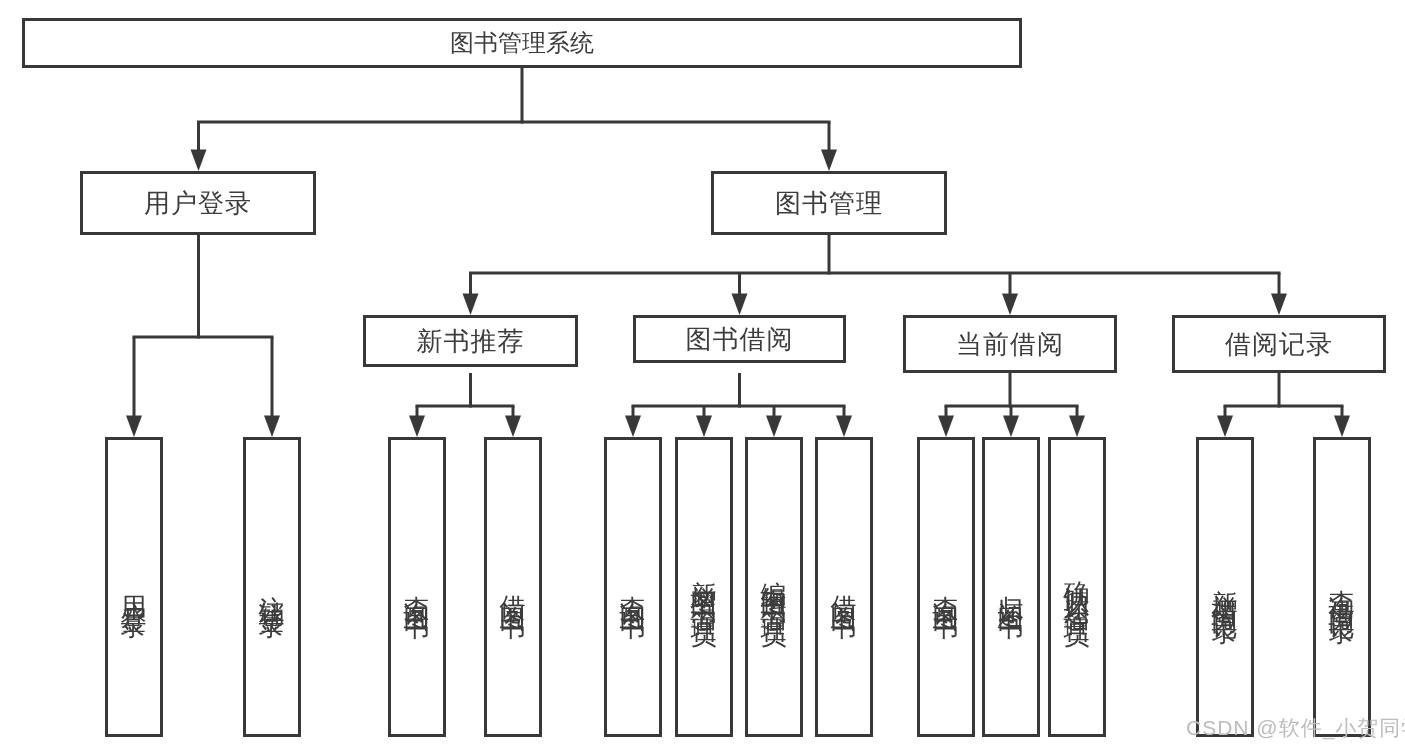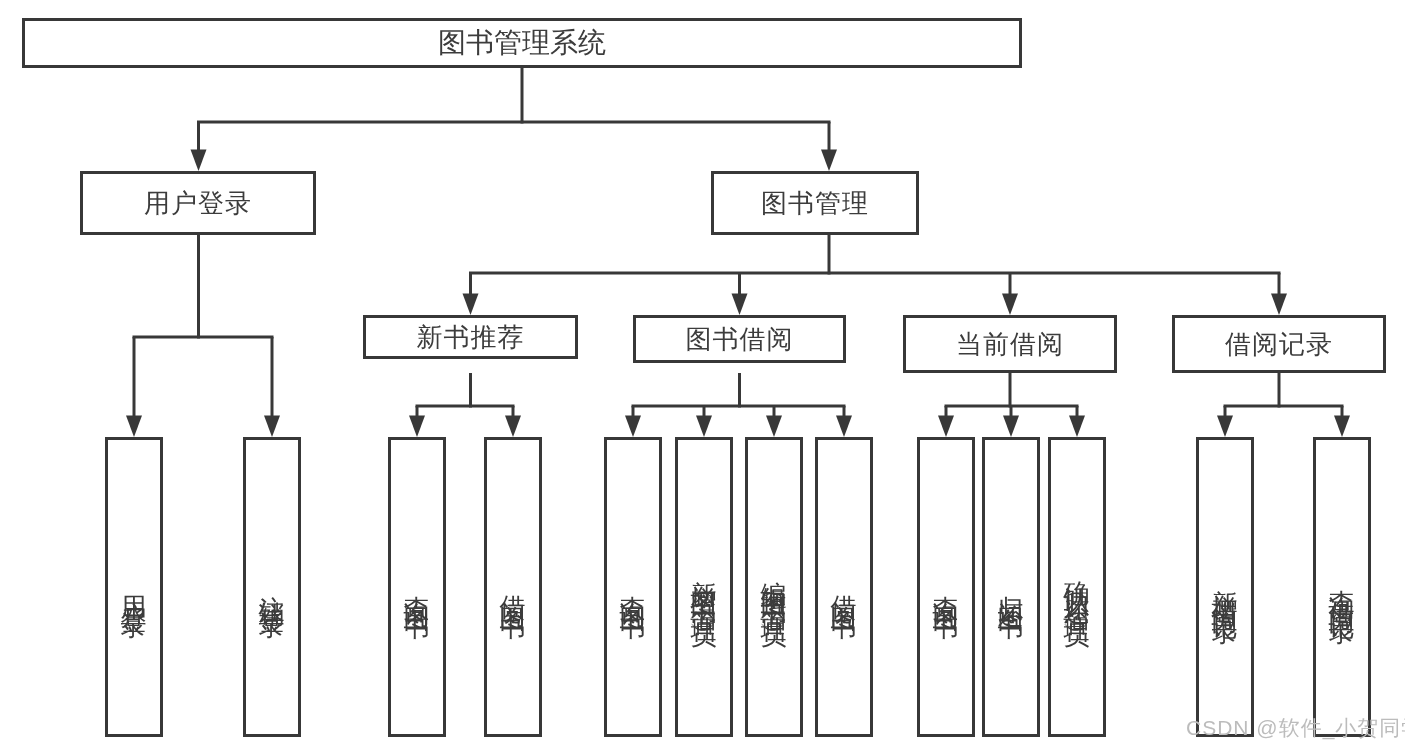--- a/index.html
+++ b/index.html
@@ -22,21 +22,21 @@
     box-sizing: border-box;
     border: 3px solid #383838;
     background: #ffffff;
     display: flex;
     align-items: center;
     justify-content: center;
     color: #3c3c3c;
     z-index: 1;
   }
   .h-node { font-size: 26px; letter-spacing: 1px; }
-  .root-node { font-size: 28px; }
+  .root-node { font-size: 24px; }
   .leaf-node { font-size: 26px; }
   .v-label {
     writing-mode: vertical-rl;
     text-orientation: mixed;
     letter-spacing: 6px;
     line-height: 1;
     white-space: nowrap;
   }
   #watermark {
     position: absolute;
@@ -132,25 +132,25 @@
     </g>
   </svg>
 
   <div class="box root-node" style="left:22px; top:18px; width:1000px; height:50px;">
     <span>图书管理系统</span>
   </div>
 
   <div class="box h-node" style="left:80px; top:171px; width:236px; height:64px;">
     <span>用户登录</span>
   </div>
-  <div class="box h-node" style="left:711px; top:171px; width:208px; height:64px;">
+  <div class="box h-node" style="left:711px; top:171px; width:236px; height:64px;">
     <span>图书管理</span>
   </div>
 
-  <div class="box h-node" style="left:363px; top:315px; width:215px; height:44px;">
+  <div class="box h-node" style="left:363px; top:315px; width:215px; height:52px;">
     <span>新书推荐</span>
   </div>
   <div class="box h-node" style="left:633px; top:315px; width:213px; height:48px;">
     <span>图书借阅</span>
   </div>
   <div class="box h-node" style="left:1172px; top:315px; width:214px; height:58px;">
     <span>借阅记录</span>
   </div>
   <div class="box h-node" style="left:903px; top:315px; width:214px; height:58px;">
     <span>当前借阅</span>

